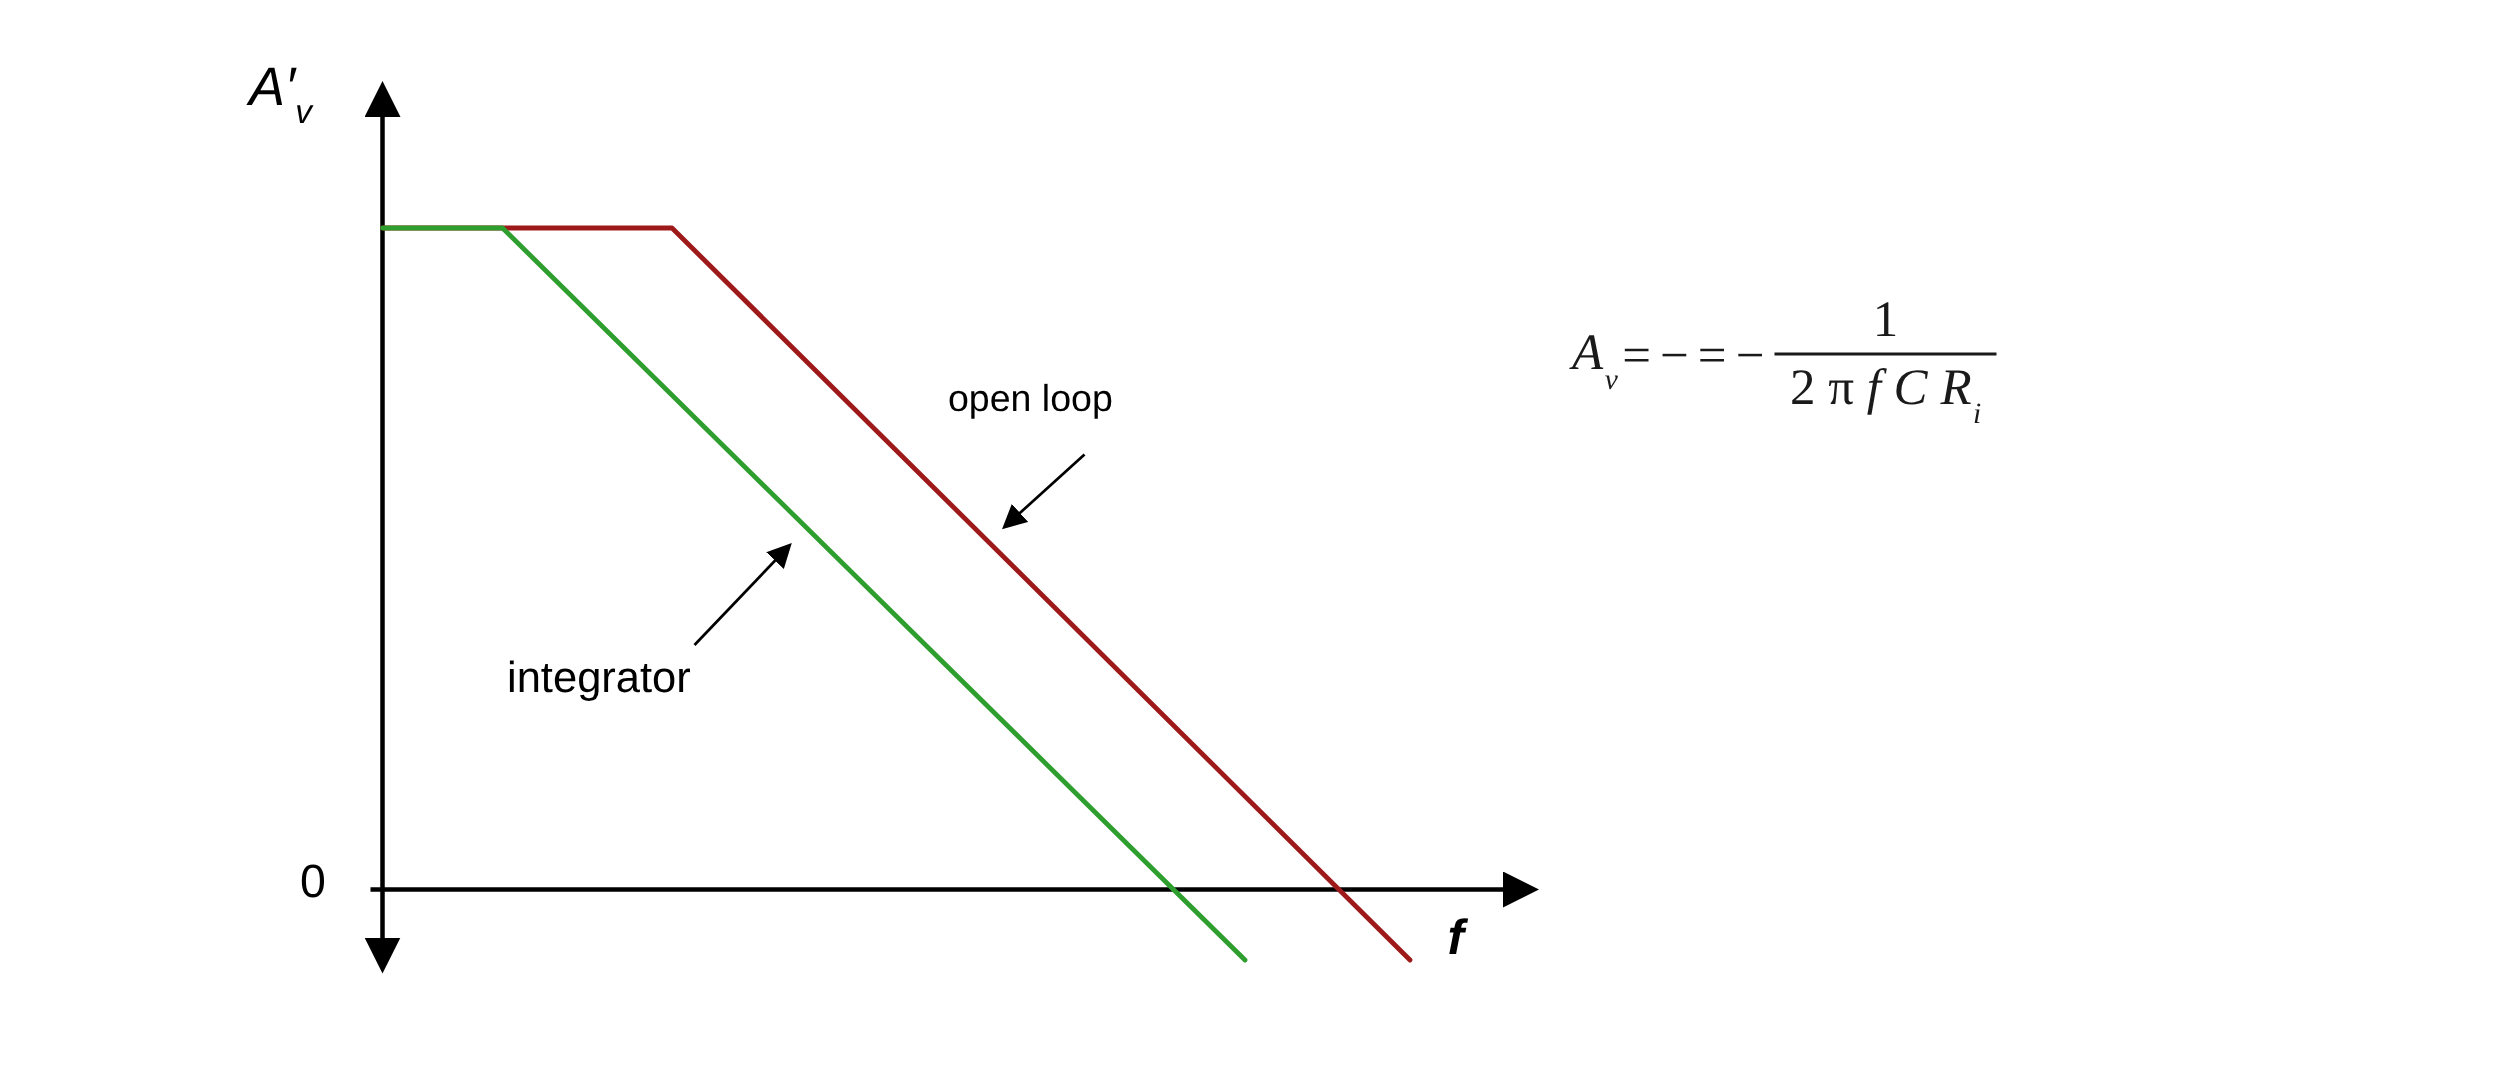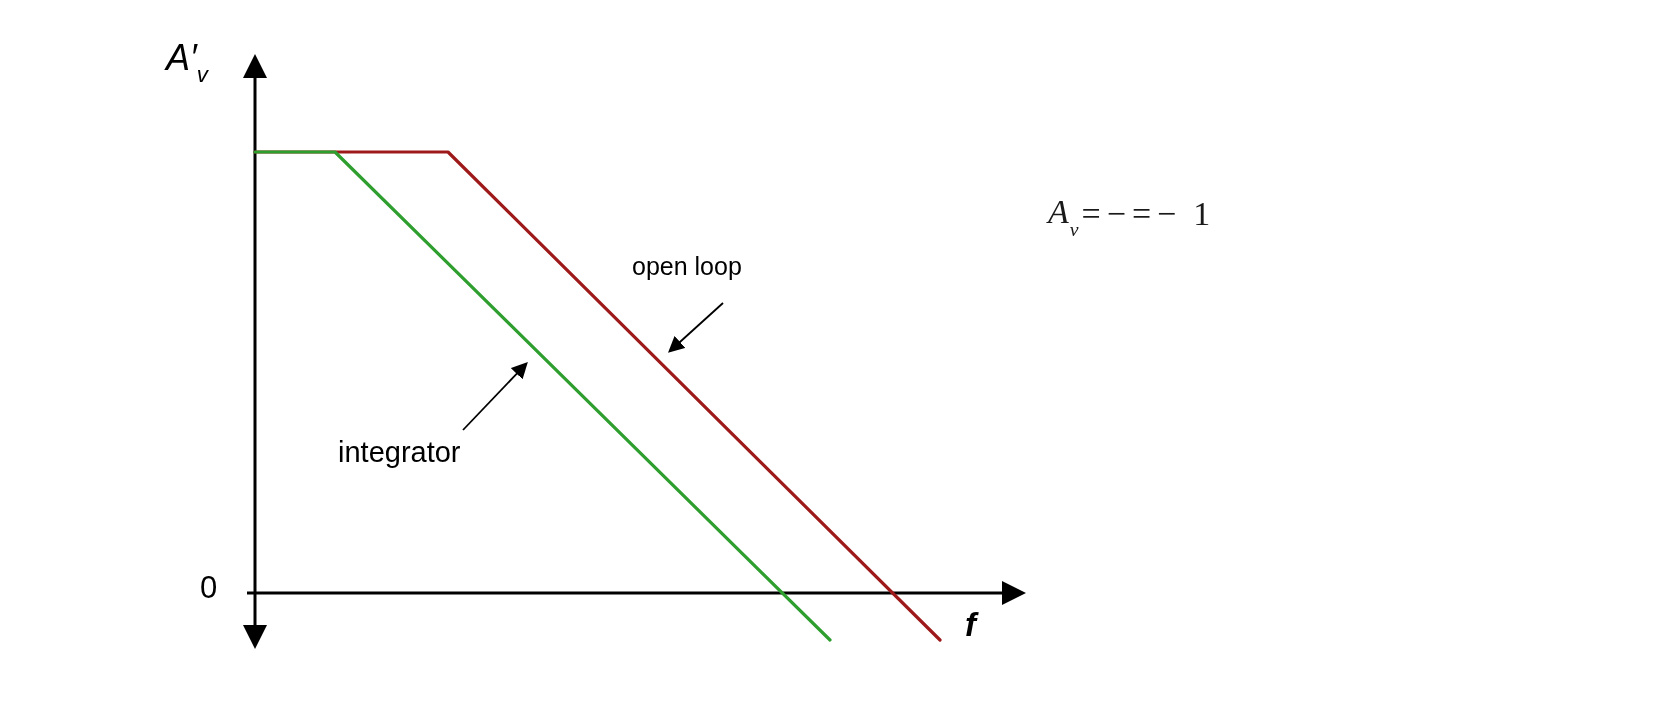--- a/index.html
+++ b/index.html
@@ -139,16 +139,17 @@
   <div class="lbl lbl-integrator">integrator</div>
 
   <div class="equation">
     <span><span class="it">A</span><sub>v</sub></span>
     <span class="eq-op">=</span>
     <span class="eq-op">−</span>
     <span class="eq-op">=</span>
     <span class="eq-op">−</span>
     <span class="frac">
       <span class="num">1</span>
+      <span class="den"><span>2 π </span><span class="it">f </span><span class="it">C </span><span class="it">R</span><sub>i</sub></span>
     </span>
   </div>
 
 </div>
 
 </body></html>

